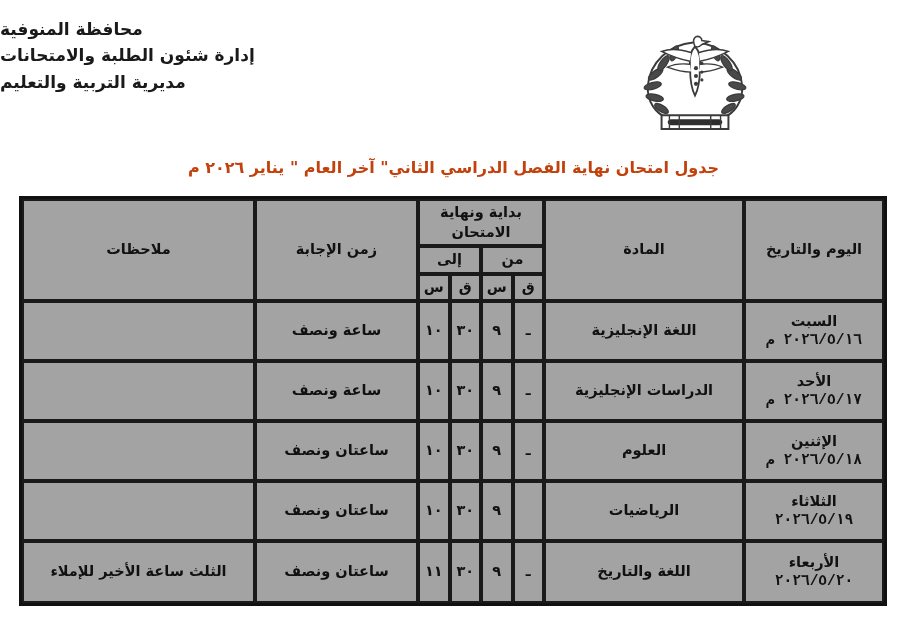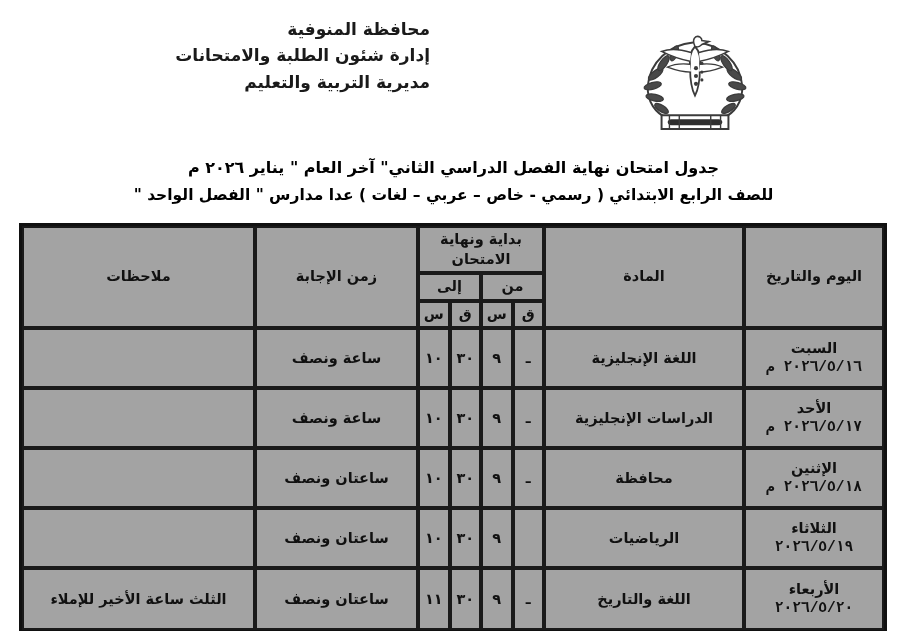--- a/index.html
+++ b/index.html
@@ -22,21 +22,21 @@
     flex-direction: row-reverse;
     align-items: flex-start;
     justify-content: flex-start;
     padding: 16px 0 0 0;
     height: 140px;
     box-sizing: border-box;
   }
   .header-text {
     width: 430px;
     margin-right: 130px;
-    text-align: right;
+    text-align: left;
     direction: rtl;
   }
   .header-text .line {
     font-size: 17px;
     font-weight: bold;
     line-height: 1.55;
     letter-spacing: 0px;
     color: #1a1a1a;
   }
 
@@ -56,21 +56,21 @@
 
   
   .titles {
     text-align: center;
     direction: rtl;
     margin-top: 14px;
   }
   .title-line {
     font-size: 16px;
     font-weight: bold;
-    color: #000000;
+    color: #c2410c;
     line-height: 1.75;
     letter-spacing: -0.2px;
   }
   .title-line.second {
     font-size: 15.5px;
   }
 
   
   .table-area {
     margin: 14px 20px 0 19px;
@@ -189,21 +189,20 @@
         <path d="M26 100 L94 100 L94 114 L26 114 Z" fill="#ffffff" stroke-width="2"></path>
         <path d="M36 104 L84 104 C89 104 89 110 84 110 L36 110 C31 110 31 104 36 104 Z" fill="#1d1d1d" stroke="none"></path>
         <path d="M34 100 L34 114 M44 100 L44 114 M76 100 L76 114 M86 100 L86 114" stroke-width="1.4"></path>
       </g>
     </svg>
   </div>
 </div>
 
 <div class="titles">
   <div class="title-line">جدول امتحان نهاية الفصل الدراسي الثاني" آخر العام " يناير ٢٠٢٦ م</div>
-  <div class="title-line second">للصف الرابع  الابتدائي ( رسمي - خاص – عربي – لغات ) عدا مدارس  " الفصل الواحد "</div>
 </div>
 
 <div class="table-area">
   <table class="sched">
     <thead>
       <tr>
         <th class="h-day" rowspan="3">اليوم والتاريخ</th>
         <th class="h-subject" rowspan="3">المادة</th>
         <th class="spanhead" colspan="4">بداية ونهاية الامتحان</th>
         <th class="h-answer" rowspan="3">زمن الإجابة</th>
@@ -245,21 +244,21 @@
         <td class="rowcell numcell">٣٠</td>
         <td class="rowcell numcell">١٠</td>
         <td class="rowcell">ساعة ونصف</td>
         <td class="rowcell notecell"></td>
       </tr>
       <tr>
         <td class="rowcell daycell">
           <span class="dayname">الإثنين</span>
           <span class="datenum">٢٠٢٦/٥/١٨ م</span>
         </td>
-        <td class="rowcell">محافظة</td>
+        <td class="rowcell">العلوم</td>
         <td class="rowcell numcell">ـ</td>
         <td class="rowcell numcell">٩</td>
         <td class="rowcell numcell">٣٠</td>
         <td class="rowcell numcell">١٠</td>
         <td class="rowcell">ساعتان ونصف</td>
         <td class="rowcell notecell"></td>
       </tr>
       <tr>
         <td class="rowcell daycell">
           <span class="dayname">الثلاثاء</span>

